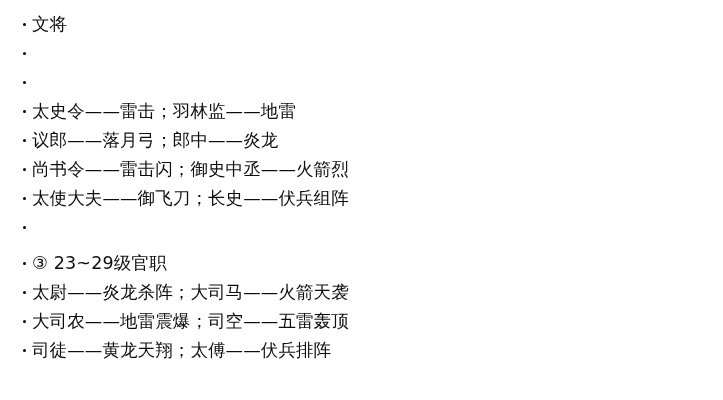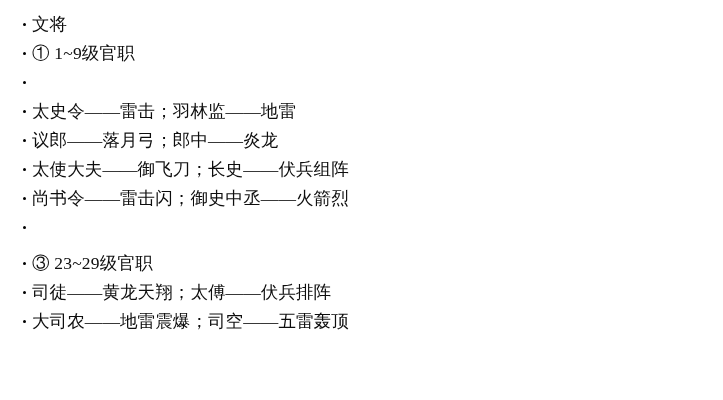--- a/index.html
+++ b/index.html
@@ -22,21 +22,20 @@
     height: 400px;
     background: #ffffff;
     box-sizing: border-box;
     padding: 10px 0 0 0;
   }
 
   .bullet-list {
     list-style: none;
     margin: 0;
     padding: 0;
-    font-family: Liberation Serif, serif;
   }
 
   .bullet-item {
     position: relative;
     display: flex;
     align-items: baseline;
     margin: 0;
     padding: 0 0 0 23px;
     height: 29px;
     line-height: 29px;
@@ -75,50 +74,53 @@
 <body>
 
 <div id="slide">
   <ul class="bullet-list" id="bullet-list">
       <li class="bullet-item">
         <span class="bullet-dot"></span>
         <span class="bullet-text">文将</span>
       </li>
       <li class="bullet-item">
         <span class="bullet-dot"></span>
-        <span class="bullet-text heading">① 1~9级官职</span>
       </li>
       <li class="bullet-item">
         <span class="bullet-dot"></span>
       </li>
       <li class="bullet-item">
         <span class="bullet-dot"></span>
         <span class="bullet-text">太史令——雷击；羽林监——地雷</span>
       </li>
       <li class="bullet-item">
         <span class="bullet-dot"></span>
         <span class="bullet-text">议郎——落月弓；郎中——炎龙</span>
       </li>
       <li class="bullet-item">
         <span class="bullet-dot"></span>
-        <span class="bullet-text">太使大夫——御飞刀；长史——伏兵组阵</span>
+        <span class="bullet-text">尚书令——雷击闪；御史中丞——火箭烈</span>
       </li>
       <li class="bullet-item">
         <span class="bullet-dot"></span>
-        <span class="bullet-text">尚书令——雷击闪；御史中丞——火箭烈</span>
+        <span class="bullet-text">太使大夫——御飞刀；长史——伏兵组阵</span>
       </li>
       <li class="bullet-item">
         <span class="bullet-dot"></span>
       </li>
       <li class="bullet-item group-start">
         <span class="bullet-dot"></span>
         <span class="bullet-text heading">③ 23~29级官职</span>
       </li>
       <li class="bullet-item">
         <span class="bullet-dot"></span>
-        <span class="bullet-text">司徒——黄龙天翔；太傅——伏兵排阵</span>
+        <span class="bullet-text">太尉——炎龙杀阵；大司马——火箭天袭</span>
       </li>
       <li class="bullet-item">
         <span class="bullet-dot"></span>
         <span class="bullet-text">大司农——地雷震爆；司空——五雷轰顶</span>
       </li>
+      <li class="bullet-item">
+        <span class="bullet-dot"></span>
+        <span class="bullet-text">司徒——黄龙天翔；太傅——伏兵排阵</span>
+      </li>
     </ul>
 </div>
 
 </body></html>

